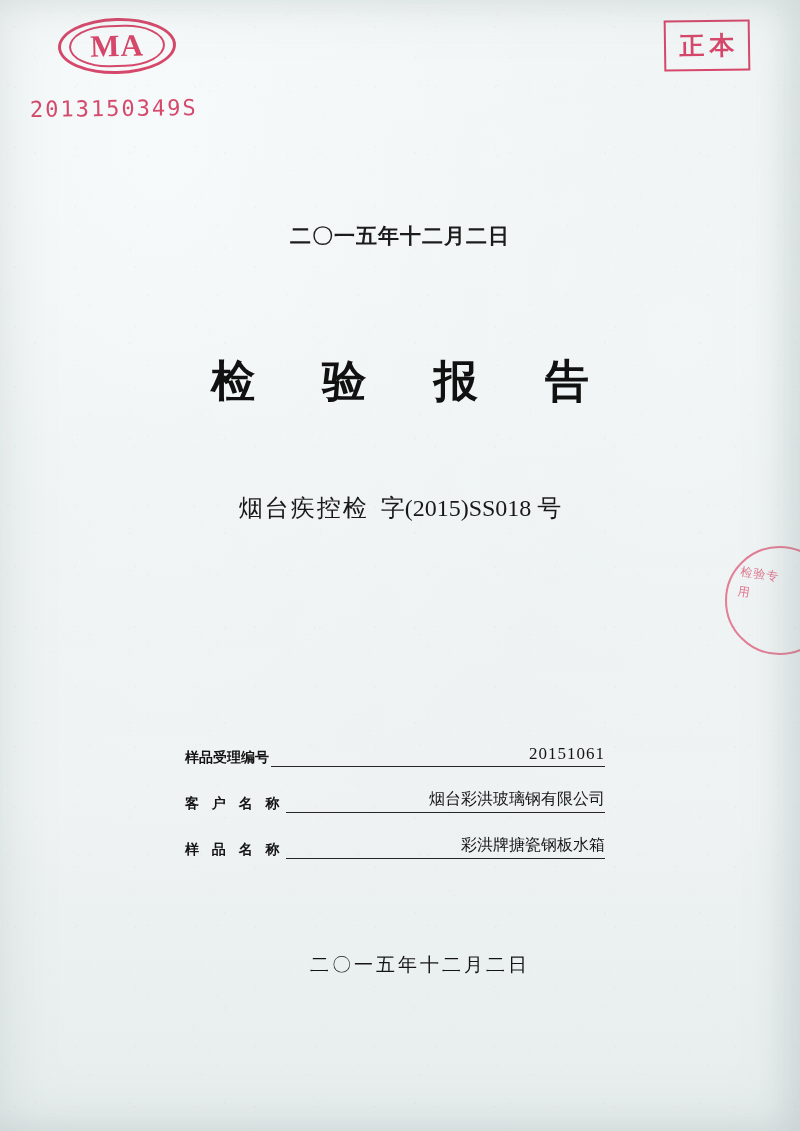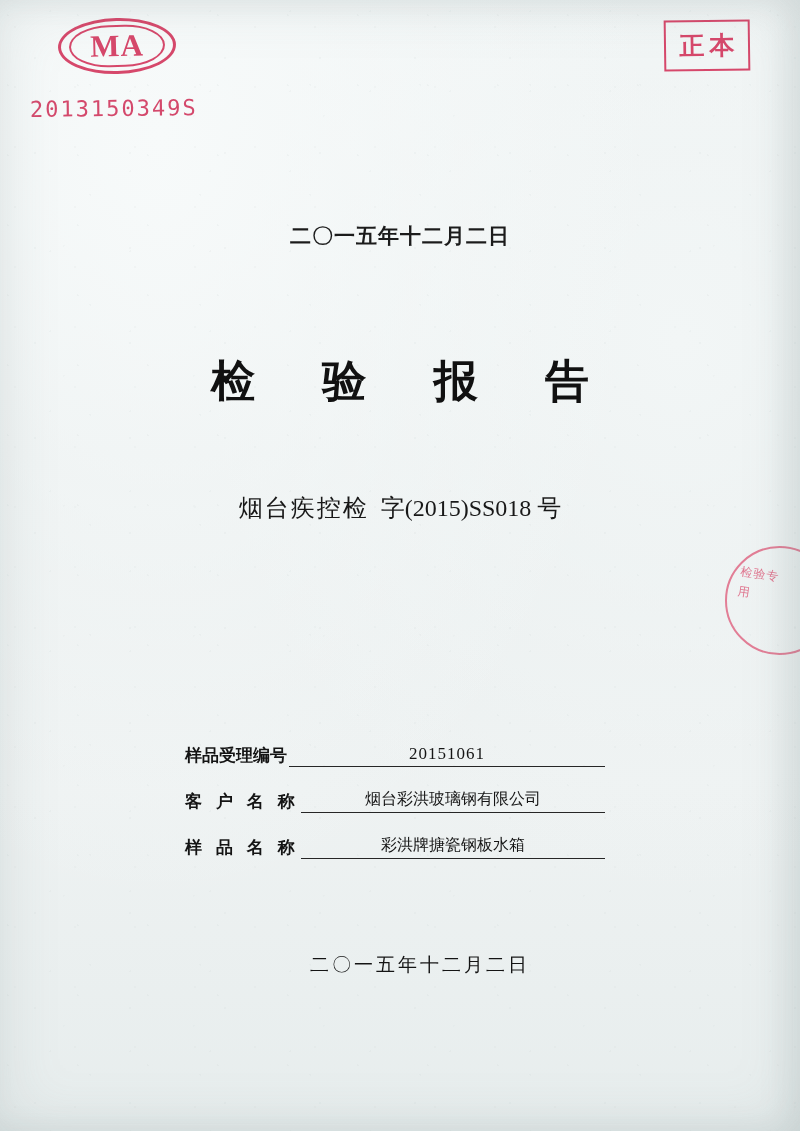--- a/index.html
+++ b/index.html
@@ -179,31 +179,31 @@
     width: 420px;
   }
   .field-row {
     display: flex;
     align-items: flex-end;
     margin-bottom: 19px;
     height: 27px;
   }
   .field-label {
     font-family: "DejaVu Sans", sans-serif;
-    font-size: 17px;
+    font-size: 14px;
     font-weight: bold;
     color: #141414;
     white-space: nowrap;
     text-align: center;
   }
   .field-label.spaced { letter-spacing: 4px; }
   .field-value {
     flex: 1;
     border-bottom: 1.4px solid #262626;
-    text-align: center;
+    text-align: right;
     font-family: "DejaVu Sans", sans-serif;
     font-size: 16px;
     color: #151515;
     padding-bottom: 2px;
     margin-left: 2px;
   }
   .field-value.numeric {
     font-family: "Liberation Serif", serif;
     font-size: 17px;
     letter-spacing: 1px;

